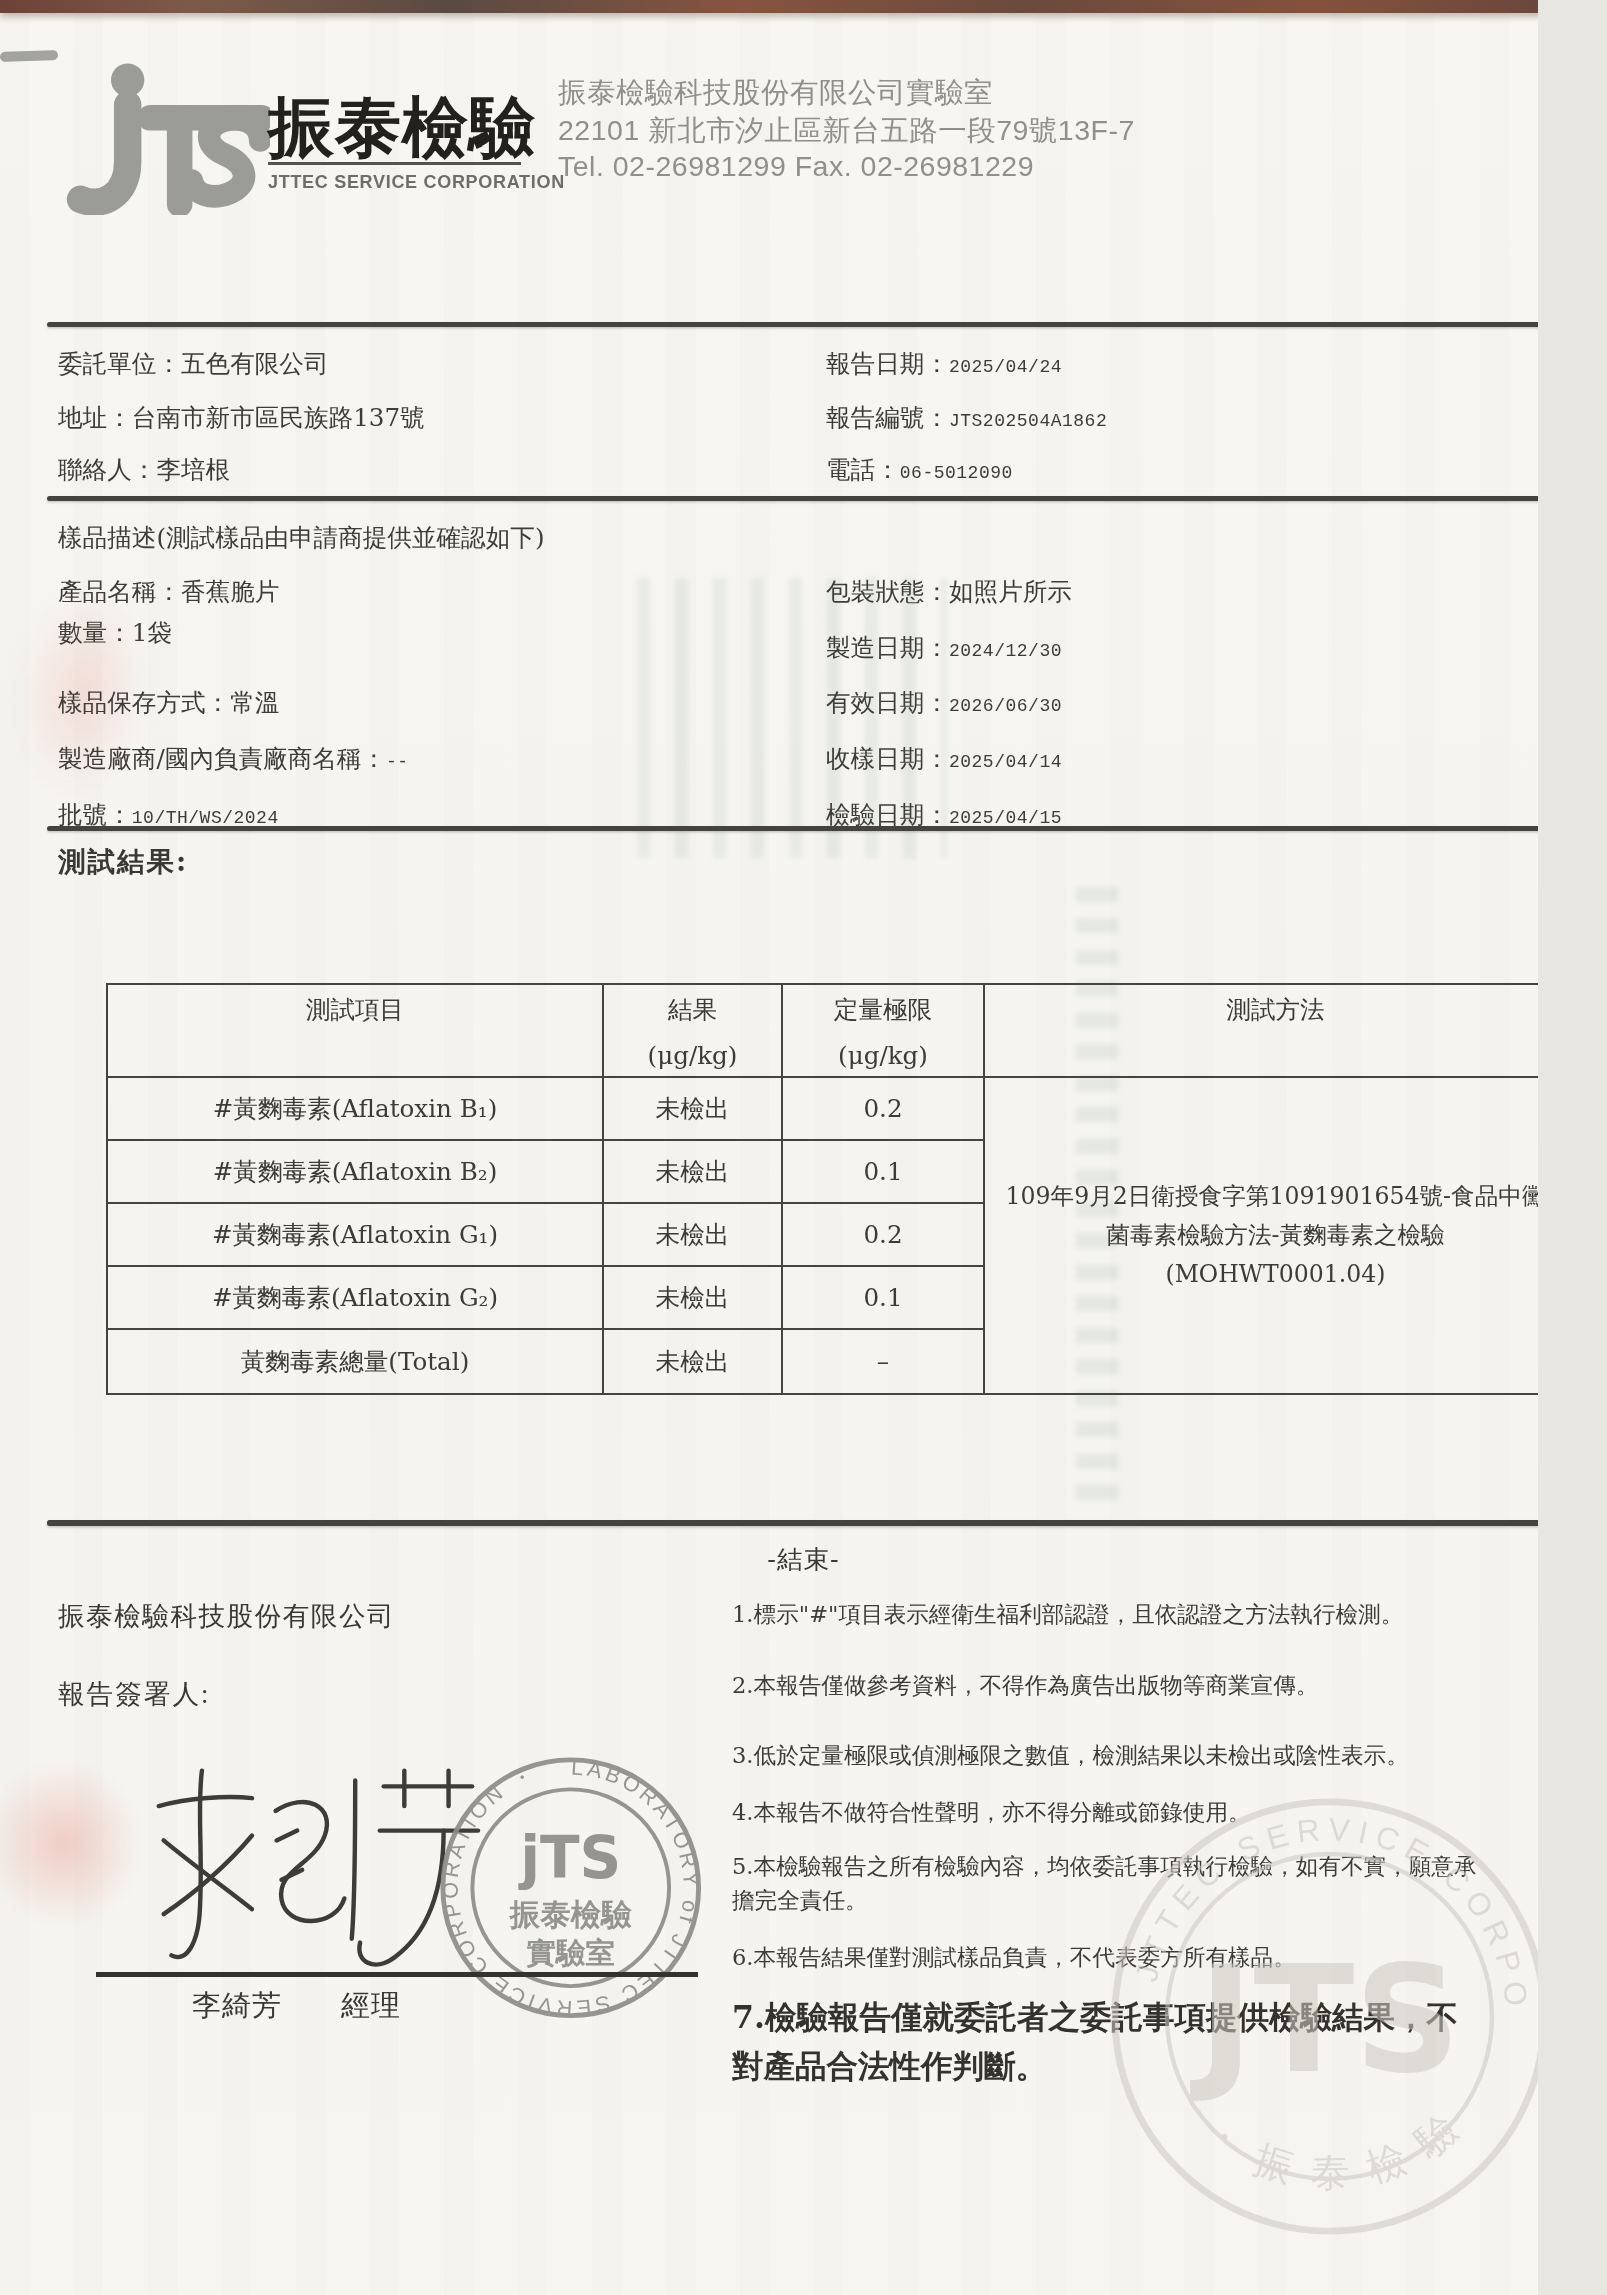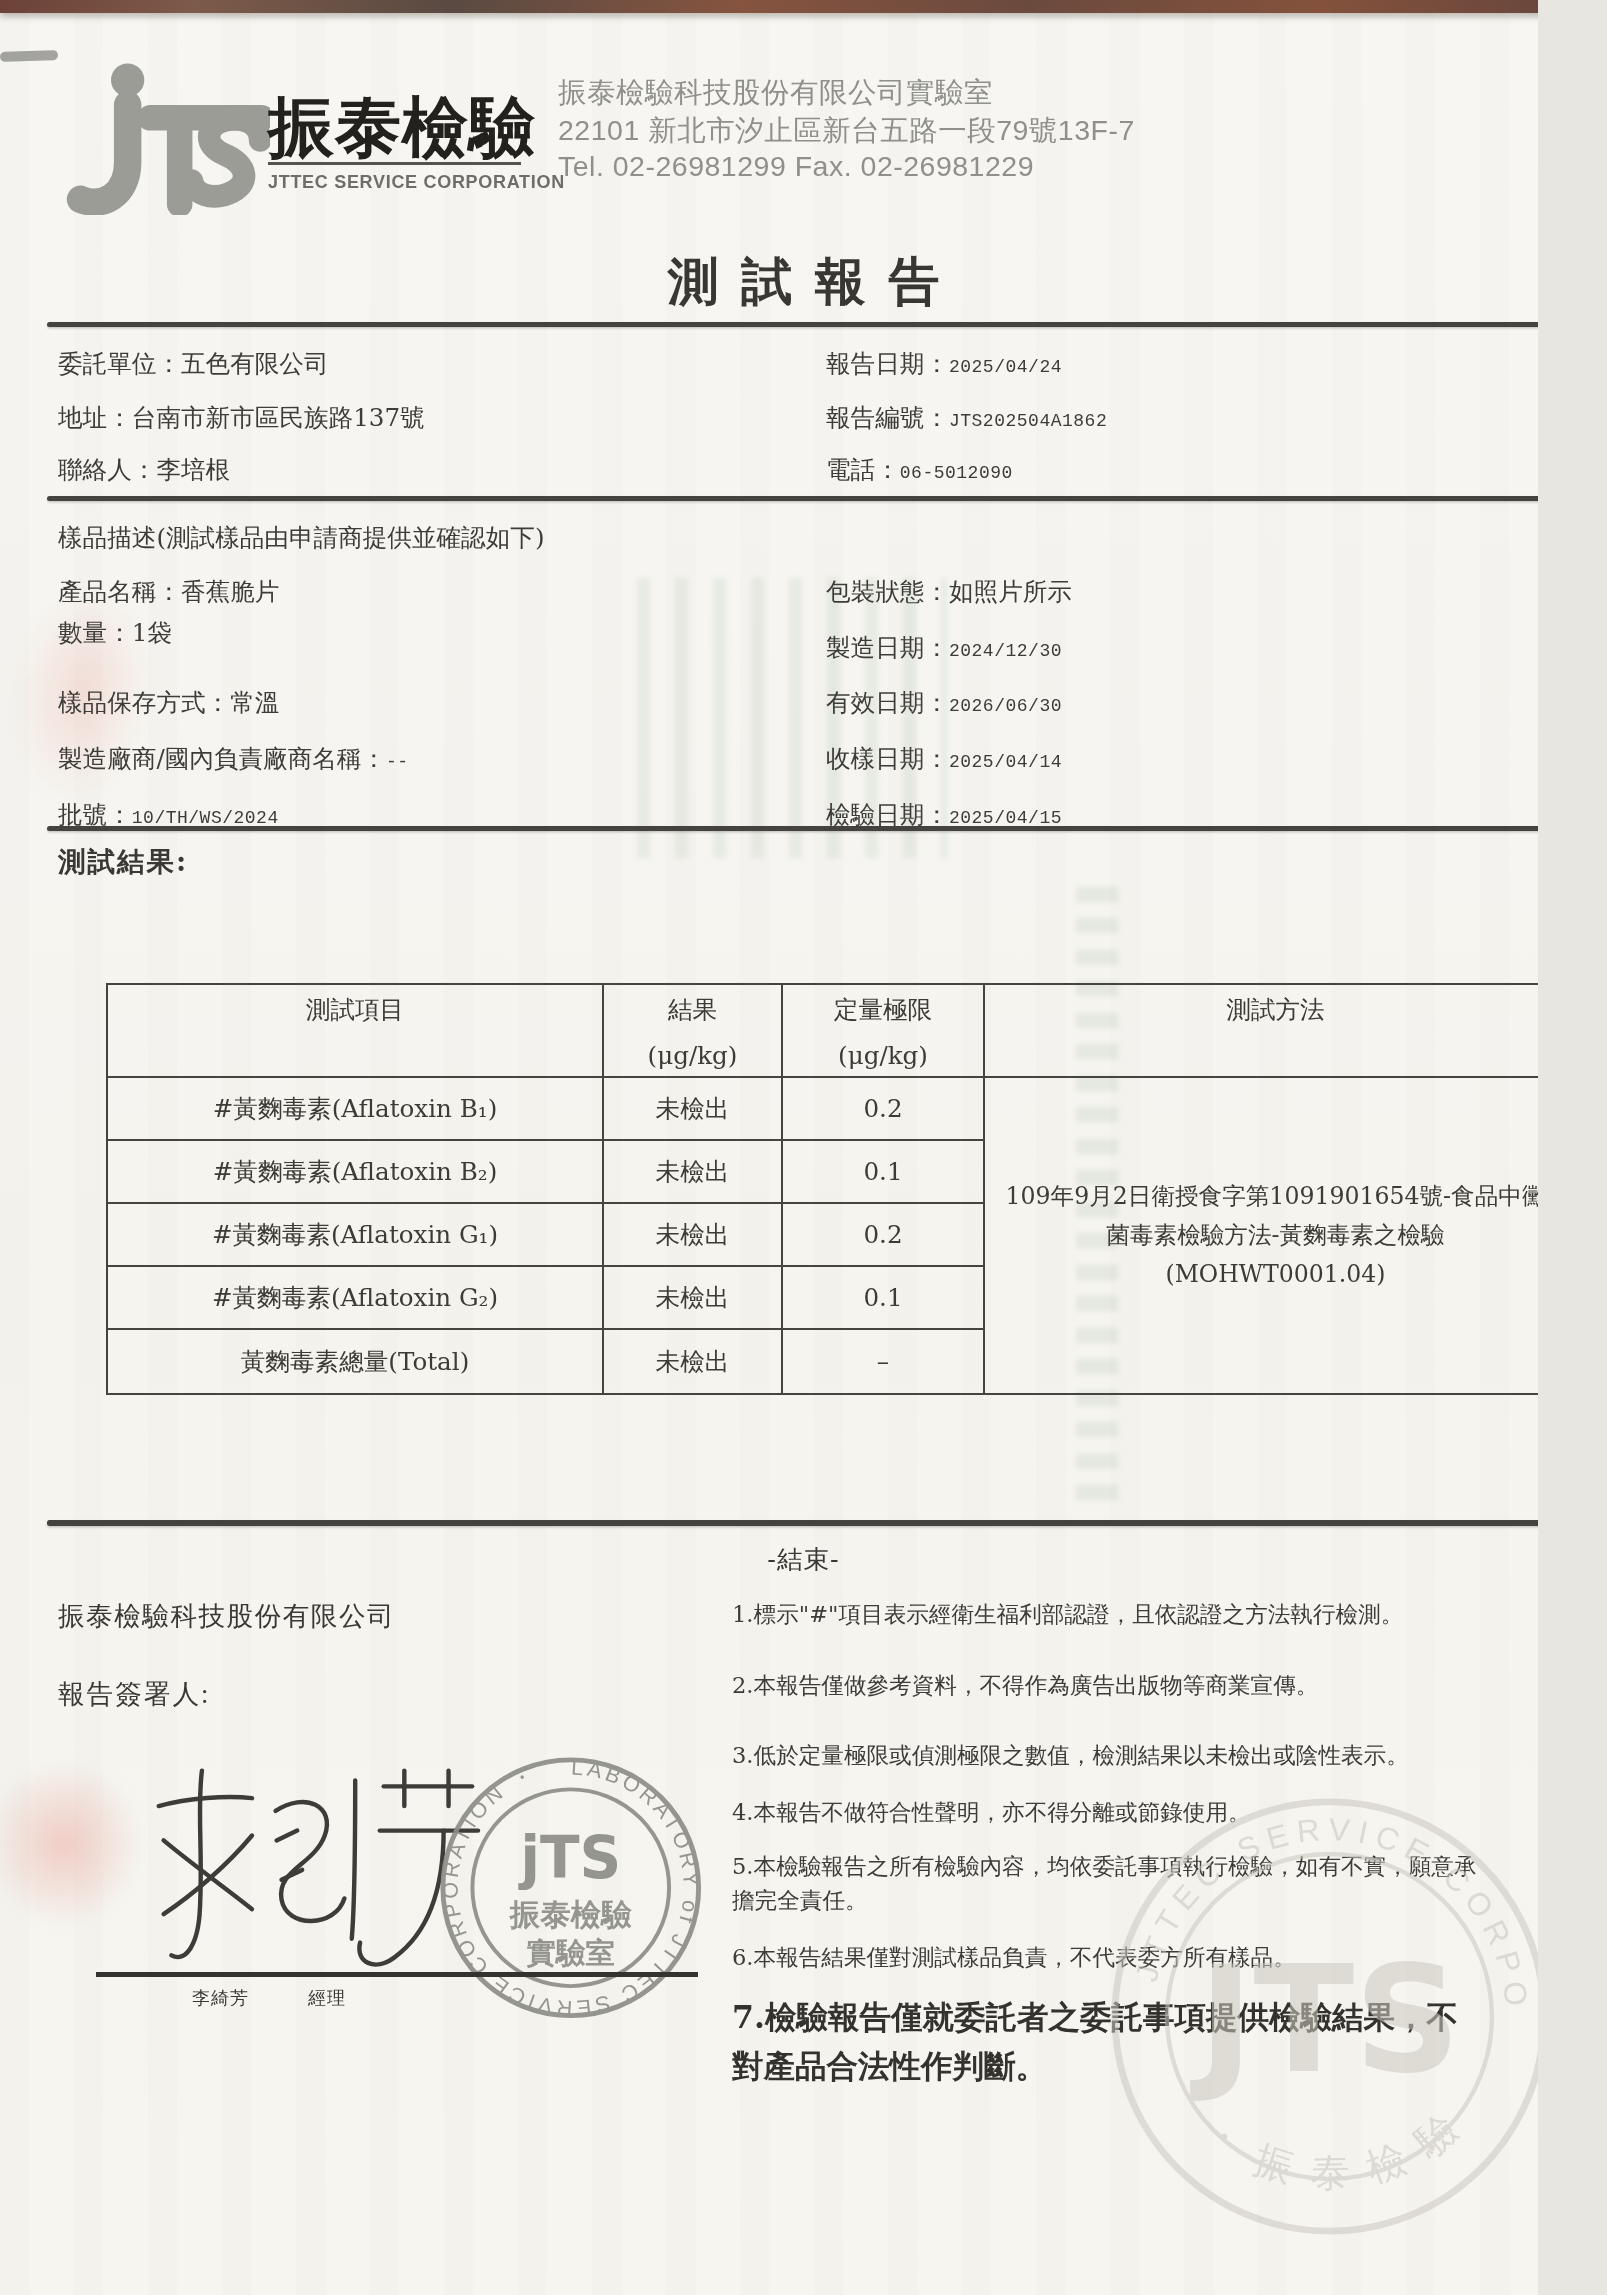--- a/index.html
+++ b/index.html
@@ -63,21 +63,21 @@
   .method-text{font-size:23.6px;line-height:1.65;text-align:center;color:#3d3b36;}
   
   .end-marker{left:0;top:1542px;width:1607px;text-align:center;font-size:25.6px;letter-spacing:1px;color:#3a3834;}
   .foot-company{left:58px;top:1598px;font-size:26.6px;letter-spacing:1.5px;color:#3a3834;white-space:nowrap;}
   .signer-label{left:58px;top:1676px;font-size:26.6px;letter-spacing:2px;color:#3a3834;font-family:Liberation Serif, serif;}
   .note{left:732px;font-size:22.6px;line-height:1.5;color:#3e3c38;}
   .n1{top:1598px;width:836px;} .n2{top:1669px;width:836px;} .n3{top:1739px;width:836px;}
   .n4{top:1796px;width:836px;} .n5{top:1850px;width:767px;} .n6{top:1941px;width:836px;}
   .n7{top:1993px;width:738px;font-size:31.5px;line-height:1.55;font-weight:600;color:#34322e;}
   .sig-line{left:96px;top:1972px;width:602px;height:5.4px;background:#35332f;z-index:6;}
-  .sig-caption{left:192px;top:1986px;font-size:18px;color:#3a3834;z-index:6;letter-spacing:1px;}
+  .sig-caption{left:192px;top:1986px;font-size:29px;color:#3a3834;z-index:6;letter-spacing:1px;}
   .sig-caption .gap{display:inline-block;width:59px;}
   .svg-sig{left:128px;top:1751px;z-index:4;}
   .svg-stamp{left:437px;top:1754px;z-index:5;opacity:.92;}
   .svg-watermark{left:1108px;top:1795px;z-index:0;opacity:.55;}
   .svg-logo{left:54px;top:58px;}
 </style>
 </head>
 <body>
 
 <div class="page">
@@ -96,21 +96,20 @@
     <path d="M256,122 V298" stroke="#9c9c97" stroke-width="52" fill="none" stroke-linecap="round"></path>
     <path d="M420,168 C420,132 382,118 346,128 C306,140 306,180 346,196 C396,216 402,258 356,276 C320,290 286,278 281,250" stroke="#9c9c97" stroke-width="46" fill="none" stroke-linecap="round"></path>
   </svg>
   <div class="abs brand">振泰檢驗</div>
   <div class="abs brand-underline"></div>
   <div class="abs brand-sub">JTTEC SERVICE CORPORATION</div>
   <div class="abs hq-line" style="top:74px;">振泰檢驗科技股份有限公司實驗室</div>
   <div class="abs hq-line" style="top:112px;">22101 新北市汐止區新台五路一段79號13F-7</div>
   <div class="abs hq-line" style="top:150px;">Tel. 02-26981299 Fax. 02-26981229</div>
 
-  <div class="abs doc-title">測試報告</div>
   <div class="abs hr hr1"></div>
 
   <div class="abs row lcol" style="top:347px;"><span>委託單位：</span><span>五色有限公司</span></div>
   <div class="abs row lcol" style="top:401px;"><span>地址：</span><span>台南市新市區民族路137號</span></div>
   <div class="abs row lcol" style="top:453px;"><span>聯絡人：</span><span>李培根</span></div>
   <div class="abs row rcol" style="top:347px;"><span>報告日期：</span><span class="mono">2025/04/24</span></div>
   <div class="abs row rcol" style="top:401px;"><span>報告編號：</span><span class="mono">JTS202504A1862</span></div>
   <div class="abs row rcol" style="top:453px;"><span>電話：</span><span class="mono">06-5012090</span></div>
 
   <div class="abs hr hr2"></div>

